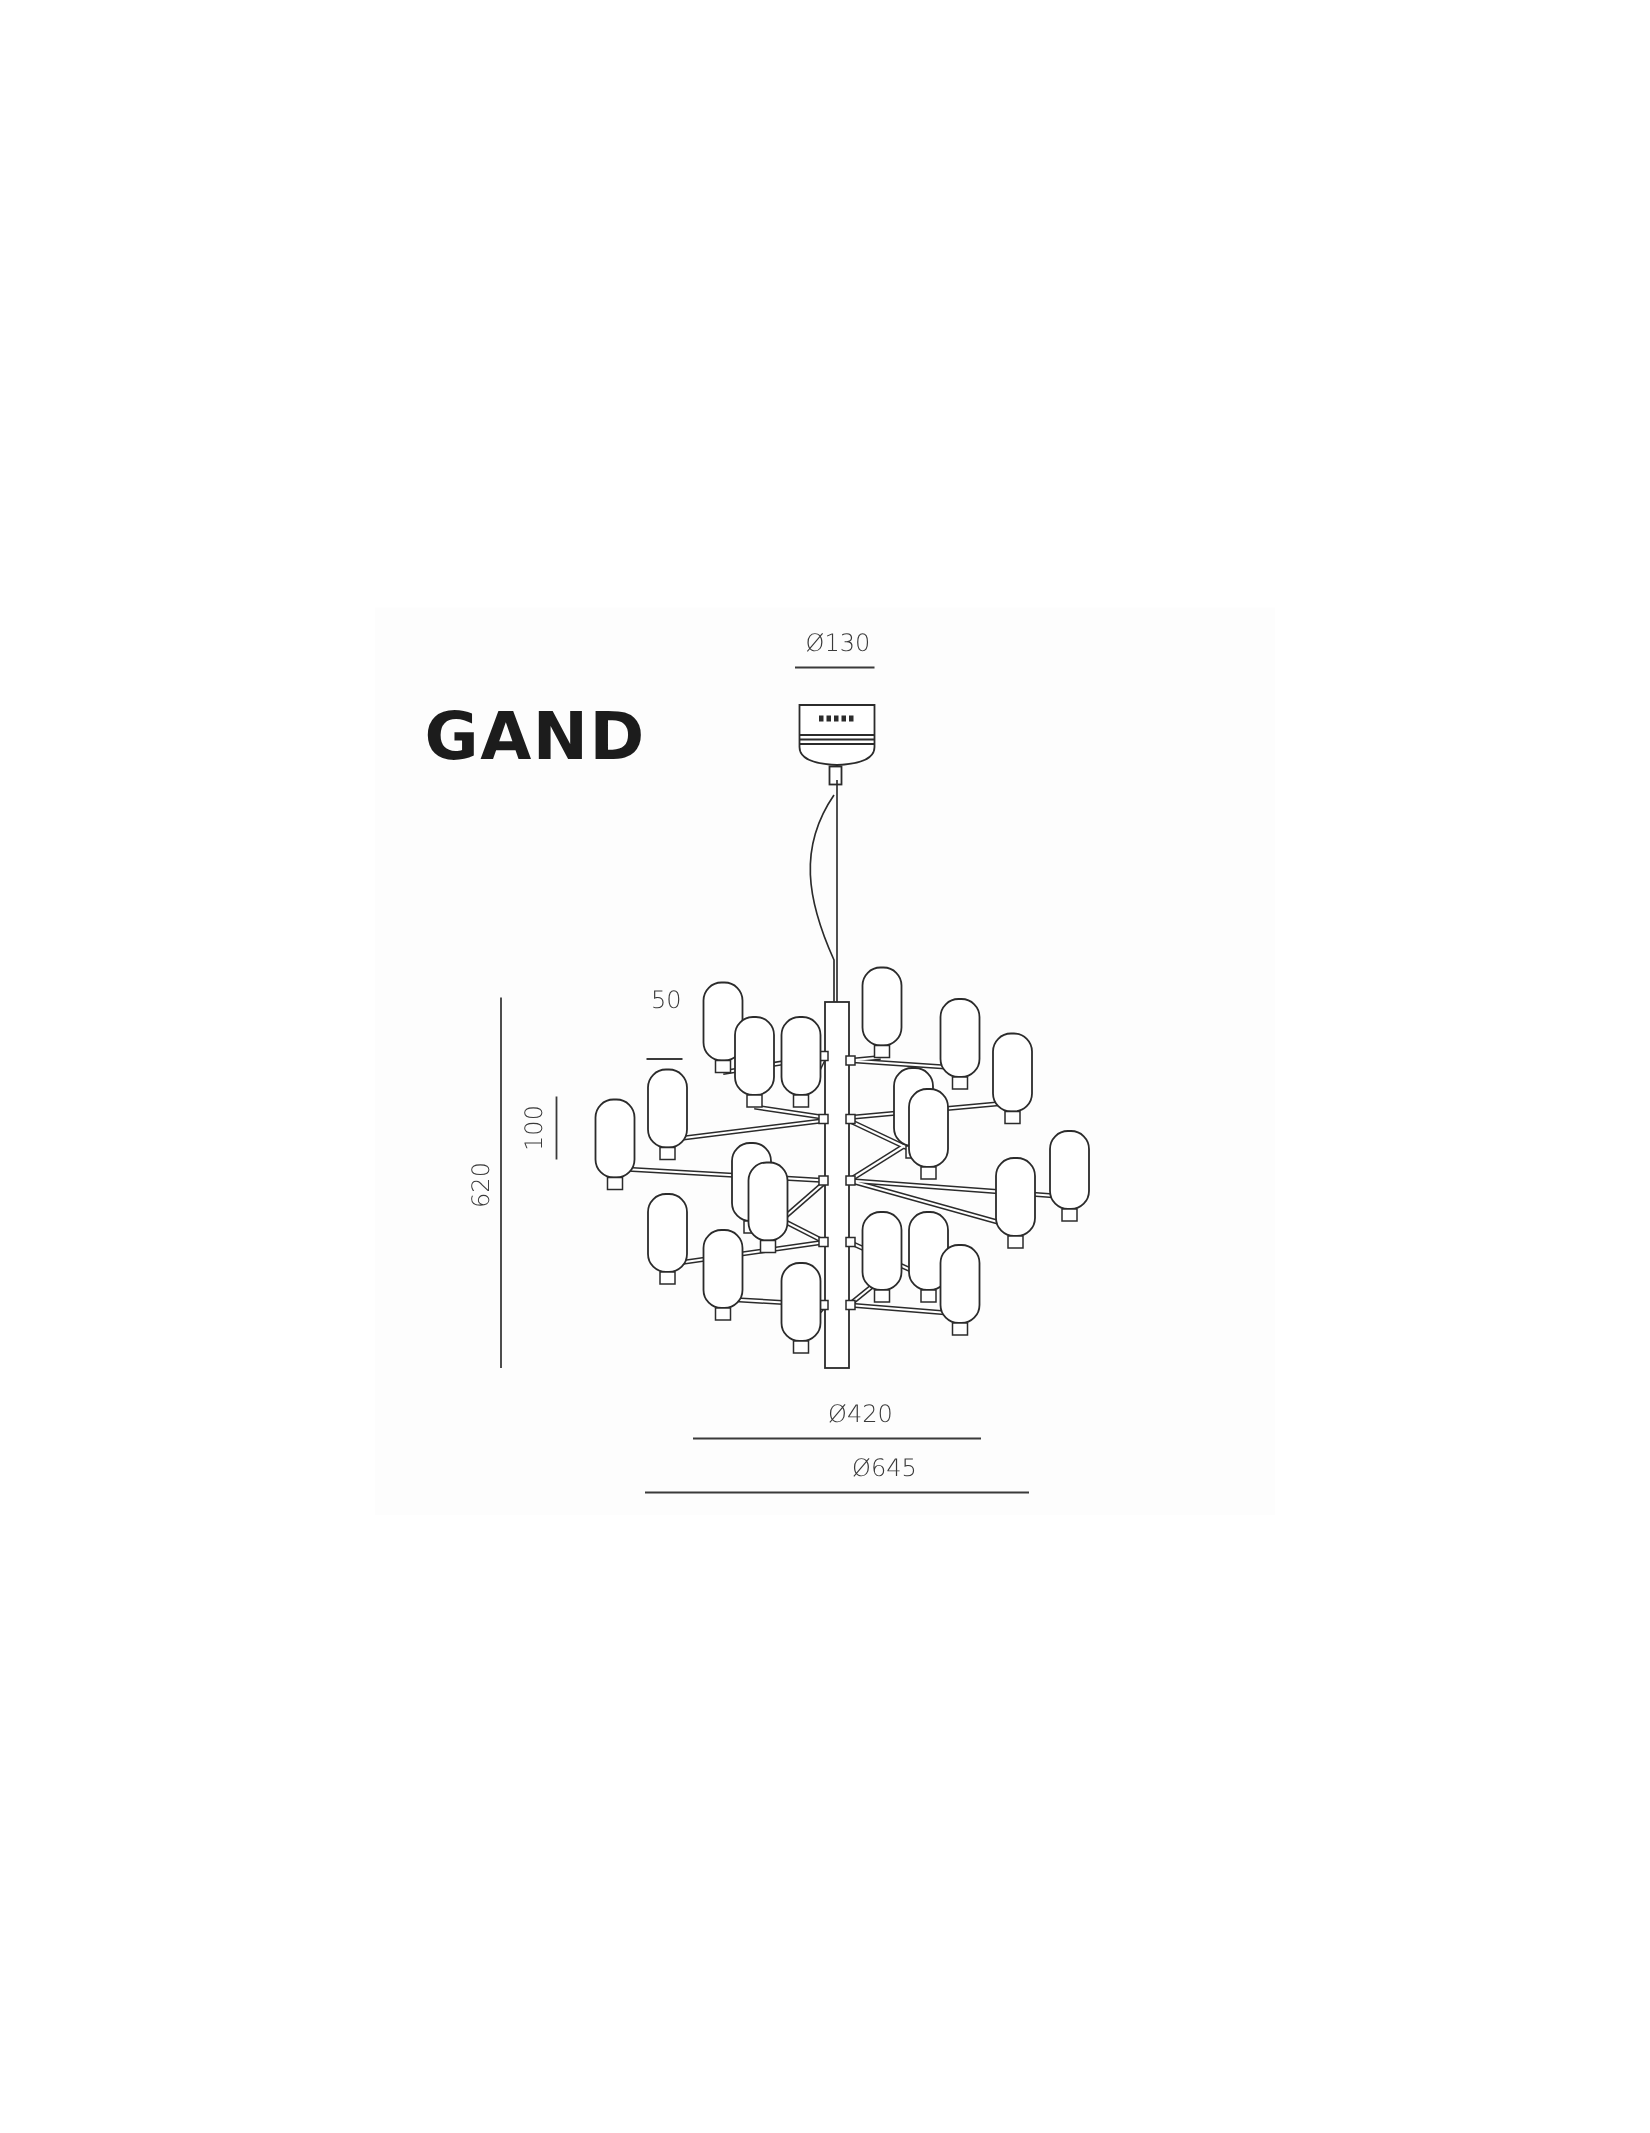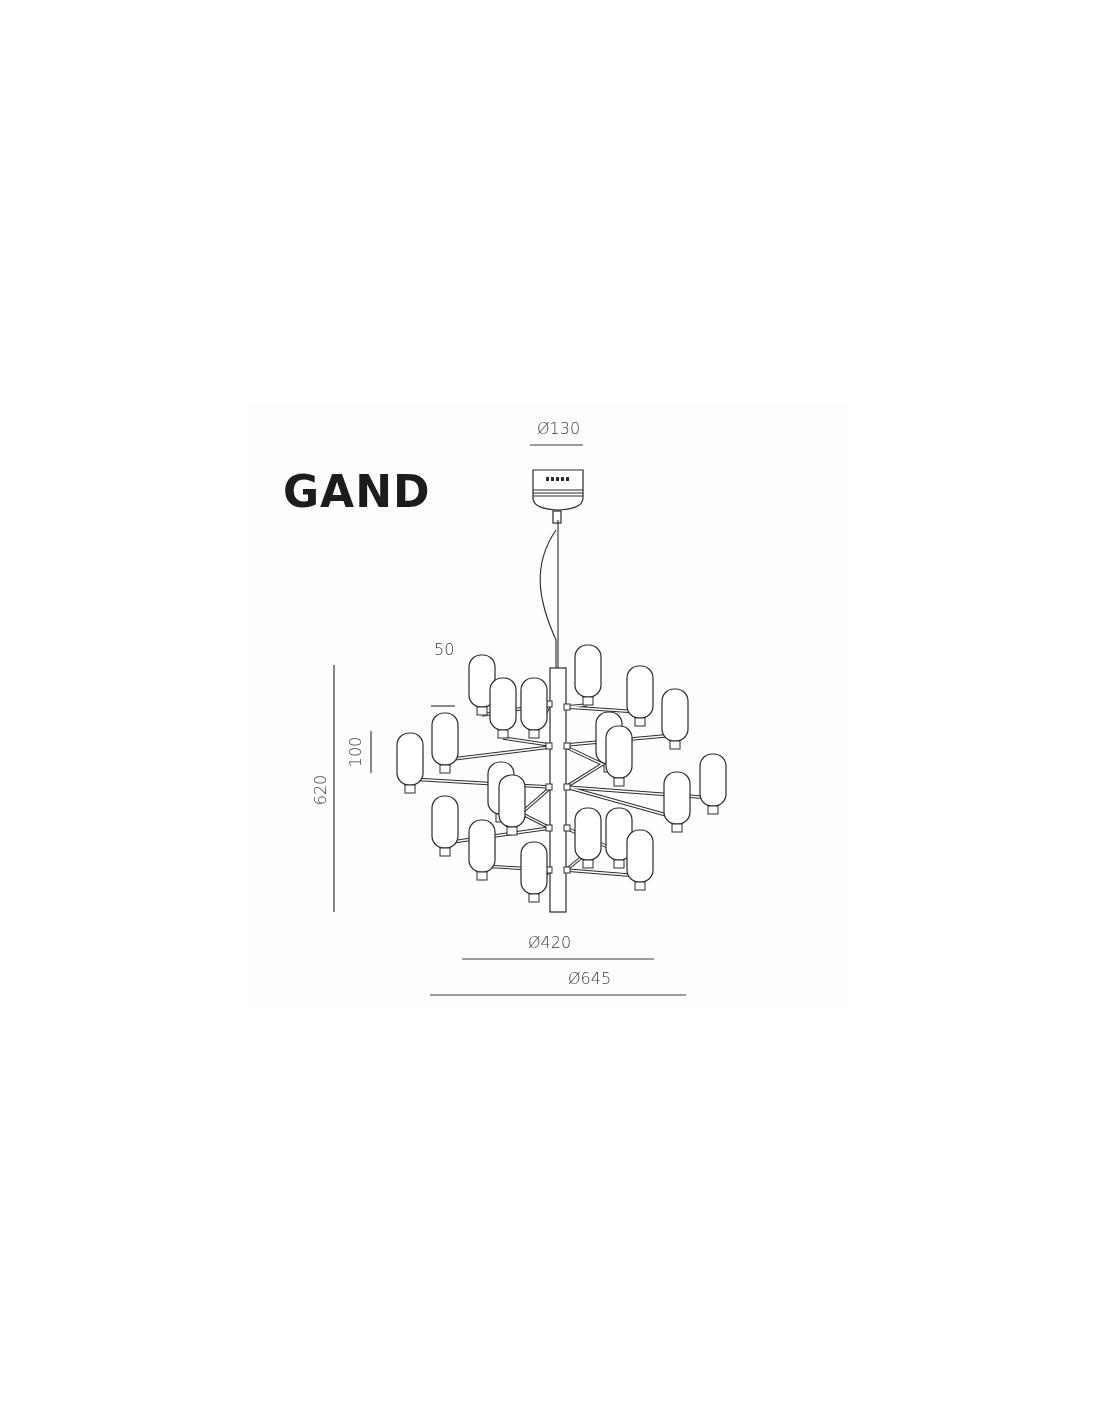--- a/index.html
+++ b/index.html
@@ -15,24 +15,24 @@
     svg.drawing { position: absolute; left: 0; top: 0; }
   </style>
 </head>
 <body>
 
 <div class="sheet"></div>
 
 <div class="title">GAND</div>
 
 <div class="dim" style="left:537px; top:421px;">Ø130</div>
-<div class="dim" style="left:434px; top:642px;">50</div>
+<div class="dim" style="left:434px; top:659px;">50</div>
 <div class="dim dim-v" style="left:341px; top:744px;">100</div>
 <div class="dim dim-v" style="left:306px; top:782px;">620</div>
-<div class="dim" style="left:528px; top:935px;text-align:center;">Ø420</div>
+<div class="dim" style="left:552px; top:935px;text-align:center;">Ø420</div>
 <div class="dim" style="left:568px; top:971px;">Ø645</div>
 
 <svg class="drawing" width="1100" height="1422" viewBox="0 0 1100 1422">
   <defs>
     <g id="shade">
       <rect x="0" y="0" width="26" height="52" rx="12" ry="12" fill="#ffffff" stroke="#2b2b2b" stroke-width="1.2"></rect>
       <rect x="8" y="52" width="10" height="8" fill="#ffffff" stroke="#2b2b2b" stroke-width="1"></rect>
     </g>
   </defs>
 

